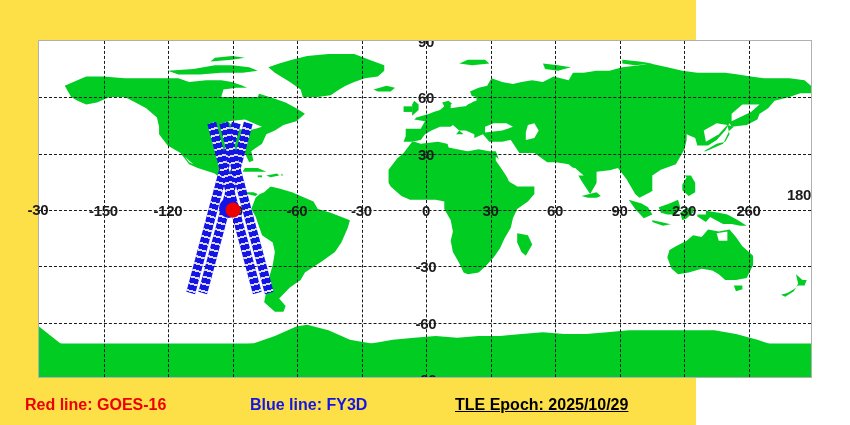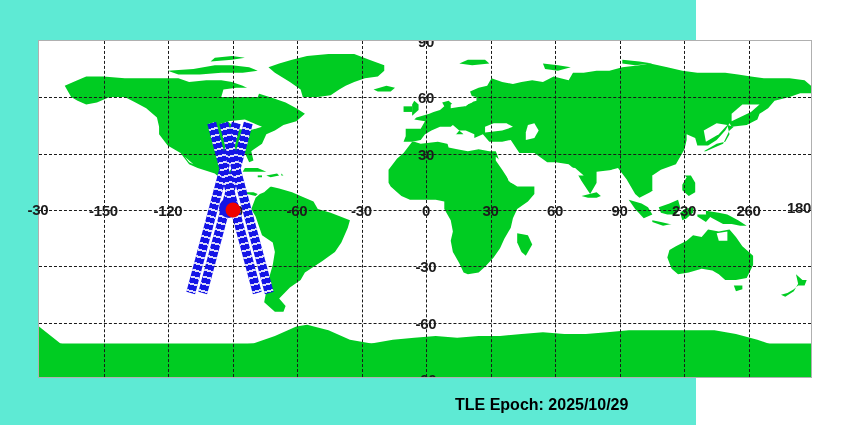--- a/index.html
+++ b/index.html
@@ -8,21 +8,21 @@
     margin: 0; padding: 0;
     width: 850px; height: 425px;
     background: #ffffff;
     font-family: "Liberation Sans", sans-serif;
     overflow: hidden;
   }
   #app {
     position: relative;
     width: 696px;
     height: 425px;
-    background: #5eead4;
+    background: #fde047;
   }
 
   
   #plot {
     position: absolute;
     left: 38px;
     top: 40px;
     width: 774px;
     height: 338px;
     background: #ffffff;
@@ -89,21 +89,21 @@
   .cap {
     position: absolute;
     font-family: "Liberation Sans", sans-serif;
     font-size: 16px;
     font-weight: bold;
     white-space: nowrap;
     top: 0;
   }
   #cap-red  { left: 25px;  color: #ee0000; }
   #cap-blue { left: 250px; color: #1414e6; }
-  #cap-epoch{ left: 455px; color: #000000; }
+  #cap-epoch{ left: 455px; color: #000000; text-decoration: underline; }
 </style>
 </head>
 <body>
 
 <div id="app">
 
   <div id="plot">
 
     <svg id="map-svg" viewBox="0 0 360 180" preserveAspectRatio="none">
       <g id="land-group" fill="#00CC22" stroke="none">
@@ -190,21 +190,21 @@
         <span class="tick tick-lon" style="left: 64.5px; top: 169px;">-150</span>
         <span class="tick tick-lon" style="left: 129px; top: 169px; text-align: center;">-120</span>
         <span class="tick tick-lon" style="left: 193.5px; top: 169px;">-90</span>
         <span class="tick tick-lon" style="left: 258px; top: 169px;">-60</span>
         <span class="tick tick-lon" style="left: 322.5px; top: 169px;">-30</span>
         <span class="tick tick-lon" style="left: 451.5px; top: 169px;">30</span>
         <span class="tick tick-lon" style="left: 516px; top: 169px;">60</span>
         <span class="tick tick-lon" style="left: 580.5px; top: 169px;">90</span>
         <span class="tick tick-lon" style="left: 645px; top: 169px;">230</span>
         <span class="tick tick-lon" style="left: 709.5px; top: 169px;">260</span>
-        <span class="tick tick-lon" style="left: 760px; top: 166px;">180</span>
+        <span class="tick tick-lon" style="left: 760px; top: 153px;">180</span>
       </div>
 
     <div id="overlay">
       <div id="tracks">
           <div class="track" style="width: 9px; height: 176px; left: 169.775px; top: 79.1222px; transform: rotate(15deg); background-image: repeating-linear-gradient(rgba(255, 255, 255, 0) 0px, rgba(255, 255, 255, 0) 5px, rgba(255, 255, 255, 0.85) 5px, rgba(255, 255, 255, 0.85) 7px);"></div>
           <div class="track" style="width: 9px; height: 176px; left: 181.775px; top: 79.1222px; transform: rotate(15deg); background-image: repeating-linear-gradient(rgba(255, 255, 255, 0) 0px, rgba(255, 255, 255, 0) 5px, rgba(255, 255, 255, 0.85) 5px, rgba(255, 255, 255, 0.85) 7px);"></div>
           <div class="track" style="width: 9px; height: 176px; left: 190.775px; top: 79.1222px; transform: rotate(-15deg); background-image: repeating-linear-gradient(rgba(255, 255, 255, 0) 0px, rgba(255, 255, 255, 0) 5px, rgba(255, 255, 255, 0.85) 5px, rgba(255, 255, 255, 0.85) 7px);"></div>
           <div class="track" style="width: 9px; height: 176px; left: 202.775px; top: 79.1222px; transform: rotate(-15deg); background-image: repeating-linear-gradient(rgba(255, 255, 255, 0) 0px, rgba(255, 255, 255, 0) 5px, rgba(255, 255, 255, 0.85) 5px, rgba(255, 255, 255, 0.85) 7px);"></div>
         </div>
       <div id="markers">
@@ -212,16 +212,18 @@
           <div class="sat-marker-red" style="left: 193.5px; top: 169px; background: rgb(238, 0, 0);"></div>
         </div>
     </div>
   </div>
 
   <div id="ticks-out">
       <span class="tick" style="position: absolute; left: 38px; top: 209px; transform: translate(-50%, -50%);">-30</span>
     </div>
 
   <div id="caption">
+    <span class="cap" id="cap-red">Red line: GOES-16</span>
+    <span class="cap" id="cap-blue">Blue line: FY3D</span>
     <span class="cap" id="cap-epoch">TLE Epoch: 2025/10/29</span>
   </div>
 
 </div>
 
 </body></html>

